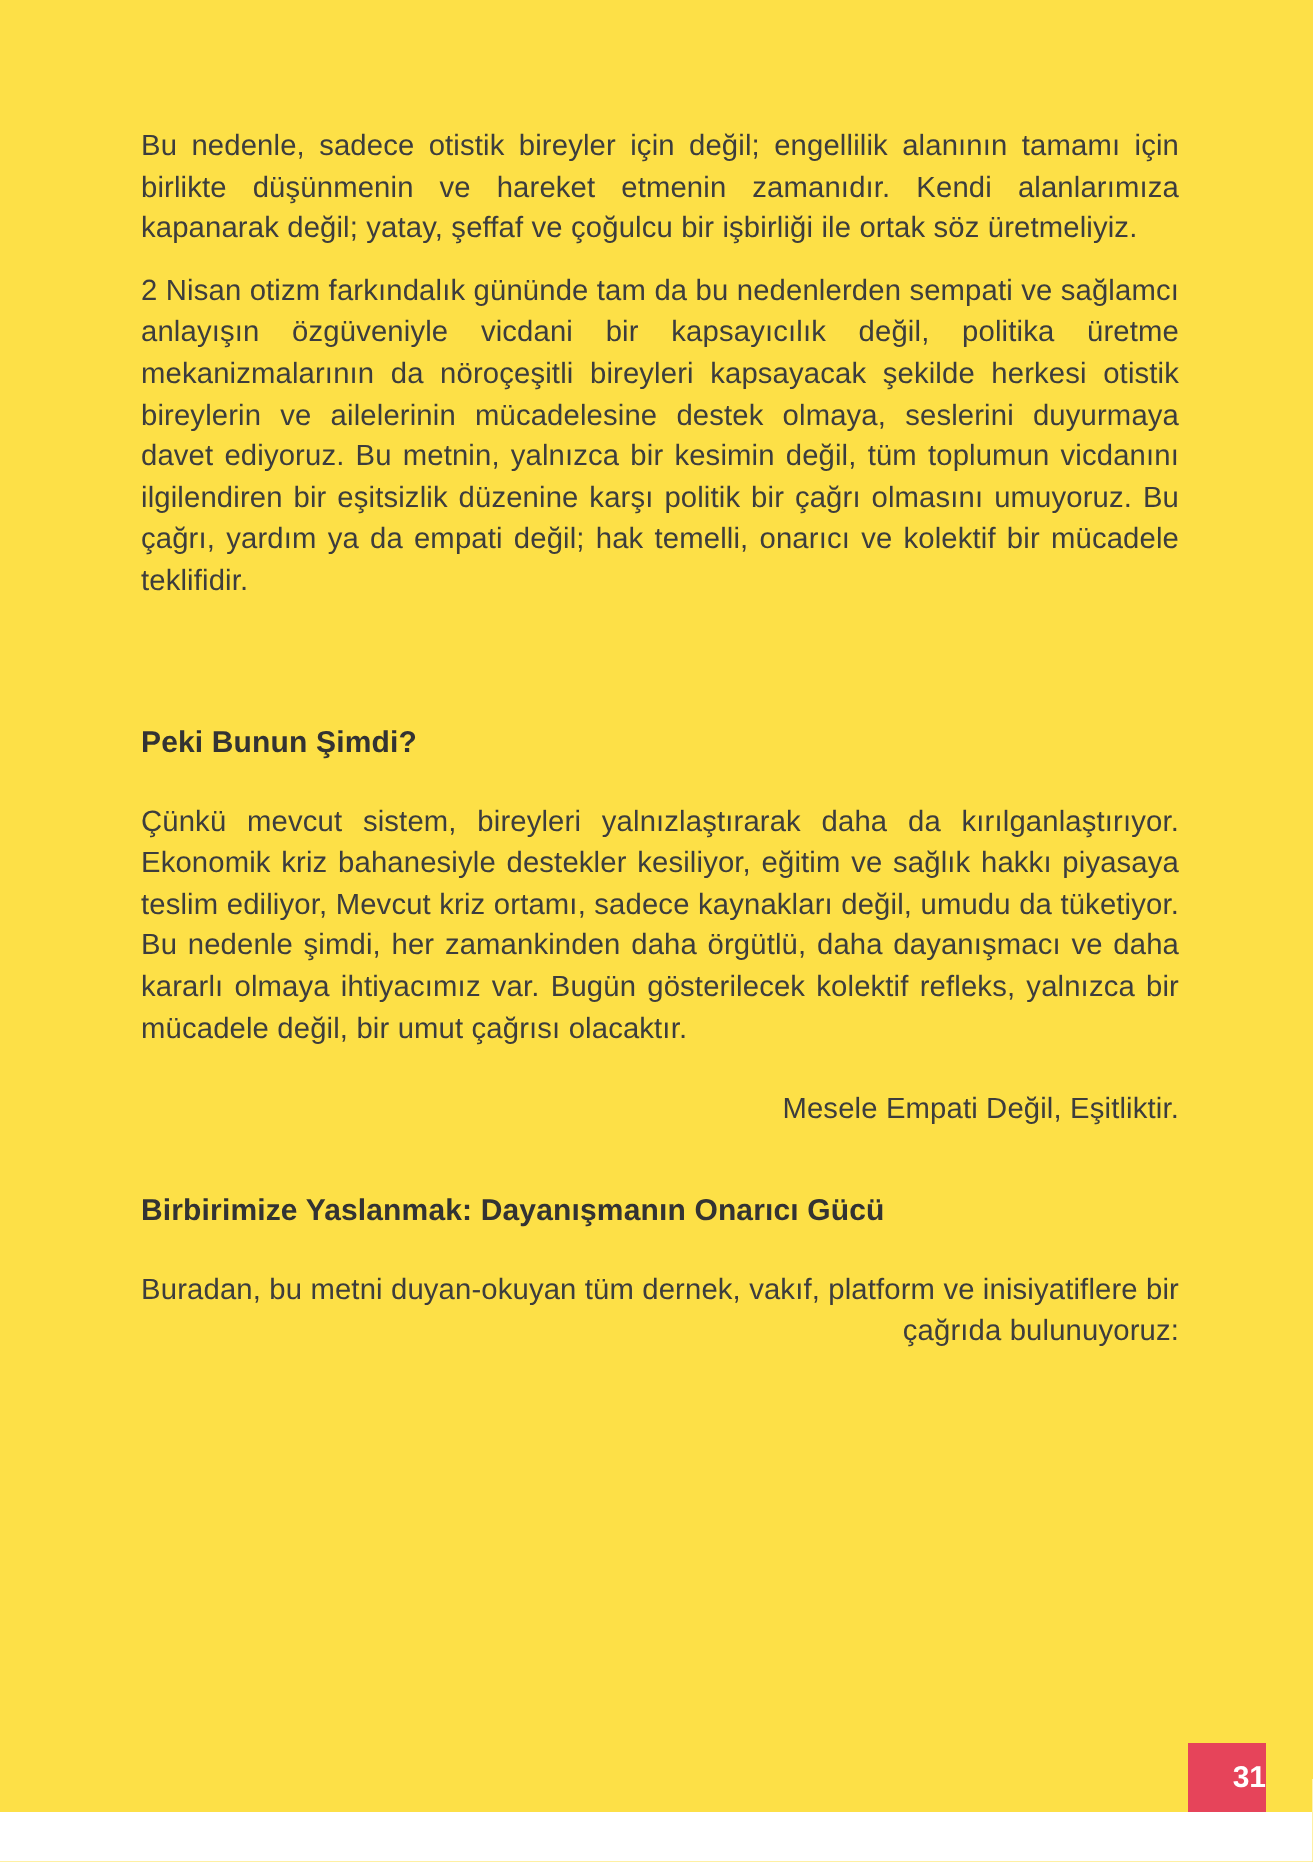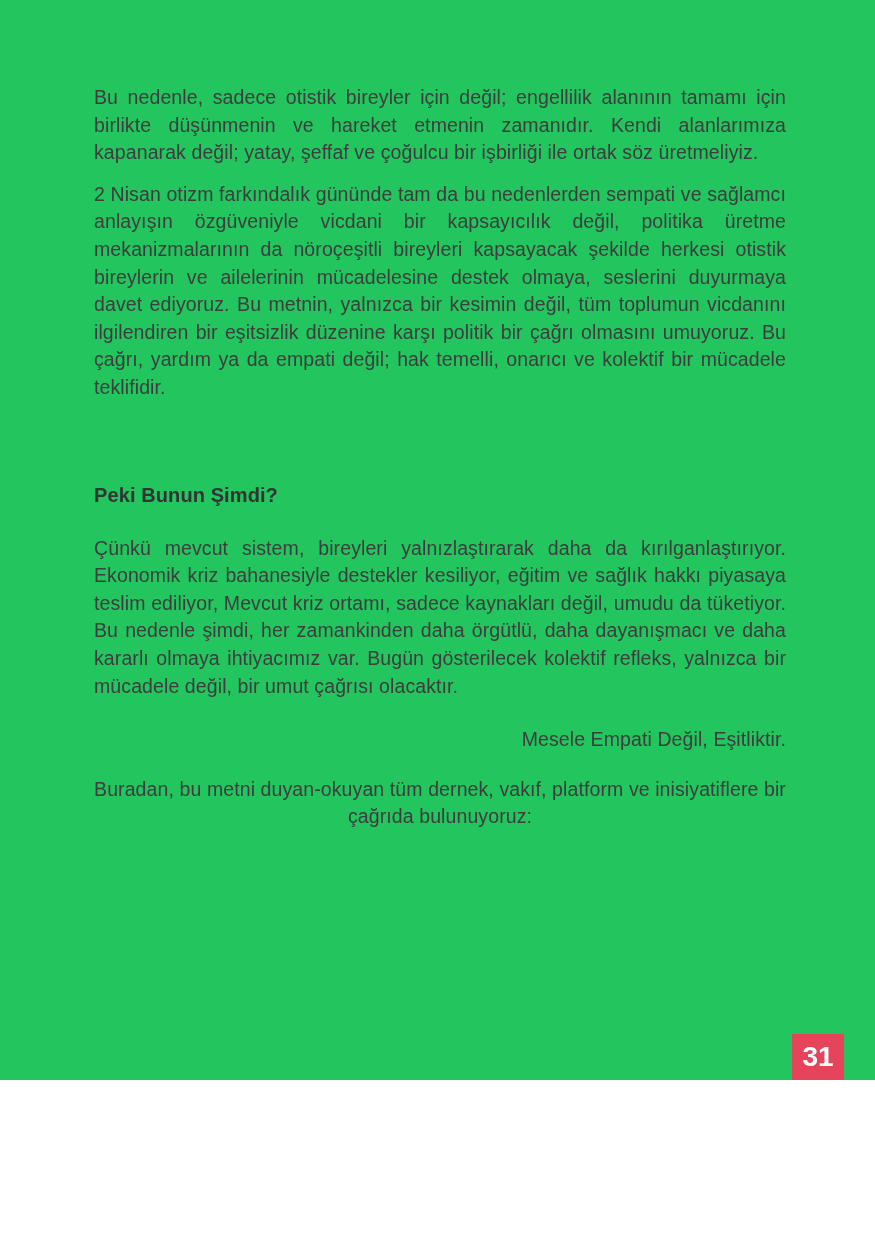--- a/index.html
+++ b/index.html
@@ -4,22 +4,22 @@
 <style>
   * { margin: 0; padding: 0; box-sizing: border-box; }
 
   html, body {
     background: #ffffff;
   }
 
   .page {
     position: relative;
     width: 875px;
-    height: 1080px;
-    background: #22c55e;
+    height: 1208px;
+    background: #fde047;
     overflow: hidden;
     font-family: "Liberation Sans", "DejaVu Sans", sans-serif;
     color: #3d3d3d;
   }
 
   .content {
     position: absolute;
     top: 84px;
     left: 94px;
     width: 692px;
@@ -49,40 +49,40 @@
     font-weight: 700;
     color: #333333;
     margin-top: 40px;
     margin-bottom: 26px;
     letter-spacing: 0.1px;
   }
 
   .content p.last-para {
     font-size: 19.5px;
     line-height: 27.6px;
-    text-align: center;
+    text-align: right;
     color: #3d3d3d;
     letter-spacing: 0.1px;
   }
 
   .spacer-after-para2 { height: 26px; }
   .spacer-after-para3 { height: 12px; }
 
   .page-number-badge {
     position: absolute;
     right: 31px;
     bottom: 0;
     width: 52px;
     height: 46px;
     background: #e6445a;
     color: #ffffff;
     display: flex;
     align-items: center;
-    justify-content: center;
-    font-size: 28px;
+    justify-content: flex-end;
+    font-size: 20px;
     font-weight: 700;
     font-family: "Liberation Sans", "DejaVu Sans", sans-serif;
   }
 </style>
 </head>
 <body>
 
 <div class="page">
 
   <div class="content">
@@ -96,20 +96,21 @@
     <h2 class="section-heading">Peki Bunun Şimdi?</h2>
 
     <p class="body-para">Çünkü mevcut sistem, bireyleri yalnızlaştırarak daha da kırılganlaştırıyor. Ekonomik kriz bahanesiyle destekler kesiliyor, eğitim ve sağlık hakkı piyasaya teslim ediliyor, Mevcut kriz ortamı, sadece kaynakları değil, umudu da tüketiyor. Bu nedenle şimdi, her zamankinden daha örgütlü, daha dayanışmacı ve daha kararlı olmaya ihtiyacımız var. Bugün gösterilecek kolektif refleks, yalnızca bir mücadele değil, bir umut çağrısı olacaktır.</p>
 
     <div class="spacer-after-para3"></div>
 
     <p class="single-line">Mesele Empati Değil, Eşitliktir.</p>
 
 
 
+    <h2 class="section-heading">Birbirimize Yaslanmak: Dayanışmanın Onarıcı Gücü</h2>
 
     <p class="last-para">Buradan, bu metni duyan-okuyan tüm dernek, vakıf, platform ve inisiyatiflere bir çağrıda bulunuyoruz:</p>
 
   </div>
 
   <div class="page-number-badge">
     <span>31</span>
   </div>
 
 </div>

